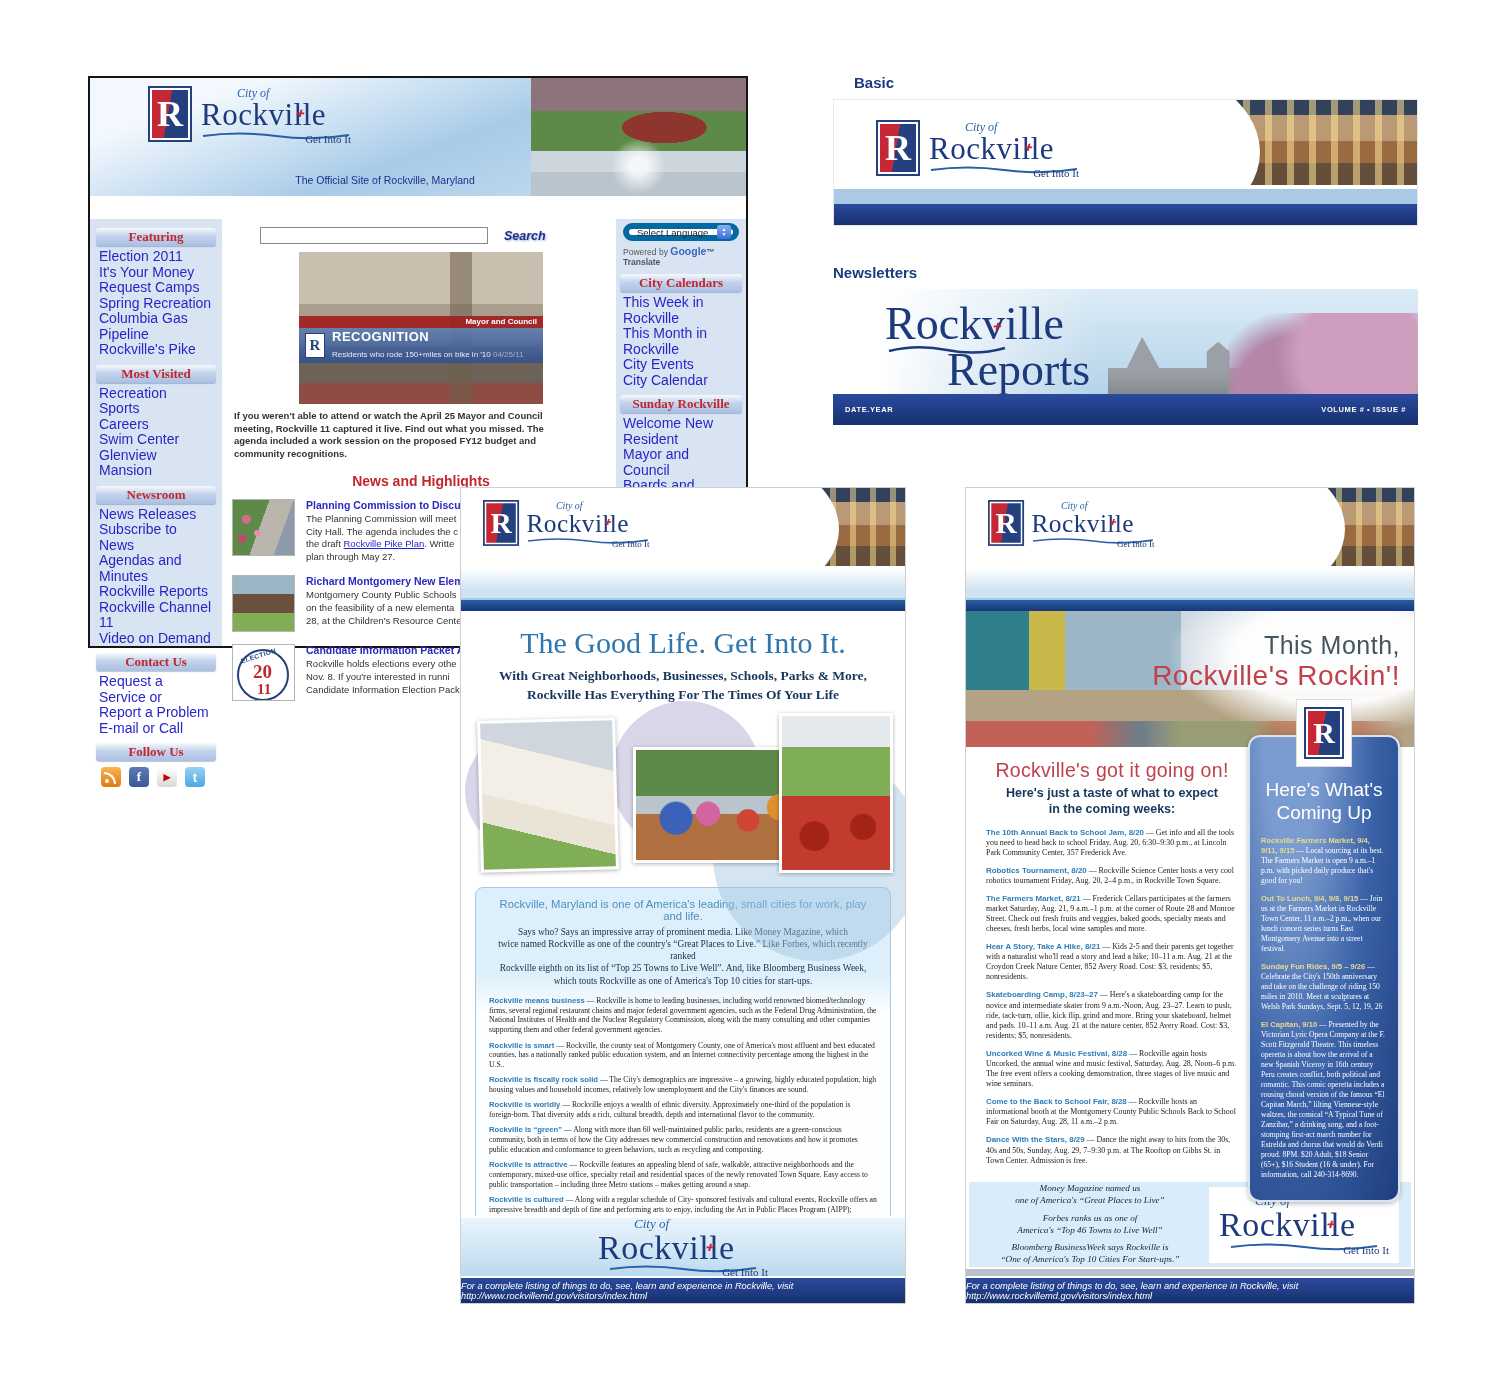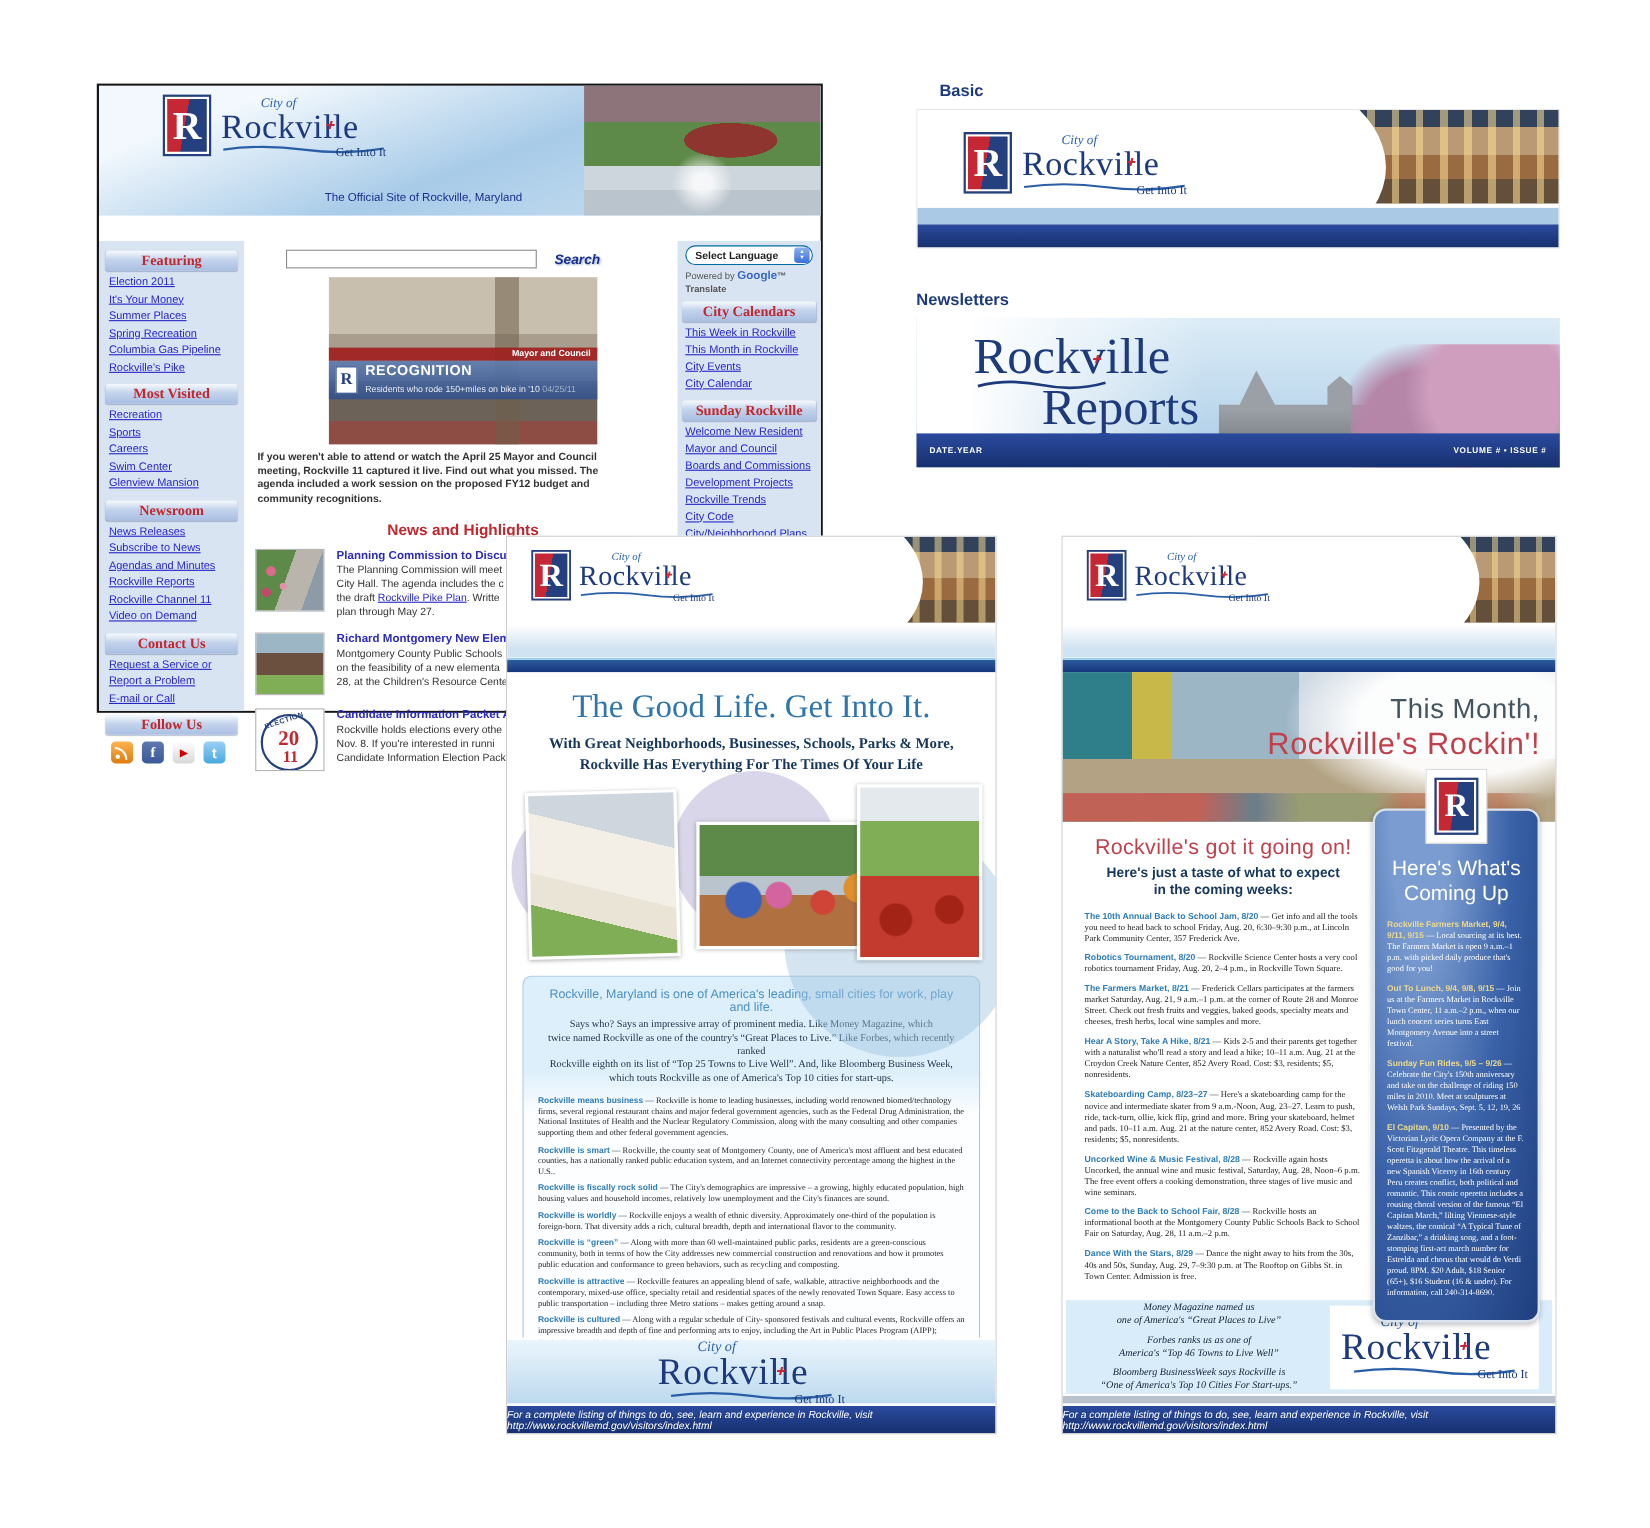--- a/index.html
+++ b/index.html
@@ -30,21 +30,21 @@
   .w-logo{position:absolute;left:58px;top:8px;}
   .official{position:absolute;top:96px;left:120px;width:350px;text-align:center;color:#1c2f8c;font-size:10.5px;}
   .w-nav{position:absolute;left:0;right:0;top:118px;height:23px;background:linear-gradient(180deg,#2a2ab2,#15157e);display:flex;align-items:center;}
   .w-nav a{flex:1;text-align:center;color:#fff;font-weight:bold;font-size:11px;text-decoration:none;position:relative;}
   .w-nav a + a::before{content:"|";color:#c03;position:absolute;left:-2px;font-weight:normal;}
   .w-body{position:absolute;left:0;right:0;top:141px;bottom:0;display:flex;background:#fff;}
   .w-left{width:132px;background:#d9e4f3;padding:2px 9px;flex:none;}
   .w-center{flex:1;padding:4px 6px 0 10px;position:relative;}
   .w-right{width:130px;background:#d9e4f3;padding:4px 7px;flex:none;}
   .sec-head{margin:7px -3px 3px;text-align:center;font-family:"Liberation Serif",serif;font-weight:bold;color:#c1272d;font-size:13px;background:linear-gradient(180deg,#f7fafd,#c3d3ec 45%,#aabfe2);border-radius:3px;padding:1px 0;box-shadow:0 1px 1px rgba(40,60,120,.3);}
-  .w-left a,.w-right a{display:block;color:#2626c8;text-decoration:underline;font-size:10px;line-height:15.5px;white-space:pre-line;}
+  .w-left a,.w-right a{display:block;color:#2626c8;font-size:14px;line-height:15.5px;white-space:pre-line;}
   .social{display:flex;gap:8px;margin:6px 0 0 2px;}
   .sic{width:20px;height:20px;border-radius:4px;position:relative;display:flex;align-items:center;justify-content:center;color:#fff;font-weight:bold;font-size:13px;cursor:pointer;}
   .sic.rss{background:linear-gradient(180deg,#fbb450,#e07b10);}
   .sic.rss::before{content:"";position:absolute;left:4px;bottom:4px;width:4px;height:4px;border-radius:50%;background:#fff;}
   .sic.rss::after{content:"";position:absolute;left:3px;bottom:3px;width:10px;height:10px;border:2px solid #fff;border-left:none;border-bottom:none;border-radius:0 100% 0 0;}
   .sic.fb{background:linear-gradient(180deg,#5c79b2,#3b5998);}
   .sic.fb::before{content:"f";font-family:"Liberation Serif",serif;}
   .sic.yt{background:linear-gradient(180deg,#fff,#d8d8d8);color:#c00;}
   .sic.yt::before{content:"▶";font-size:9px;}
   .sic.tw{background:linear-gradient(180deg,#9ad0f5,#4aa8e0);}
@@ -72,21 +72,21 @@
      radial-gradient(circle at 15% 70%,#c04a6a 0 6%,rgba(0,0,0,0) 7%),
      linear-gradient(110deg,#5e8a49 0 45%,#b9b5ac 45% 75%,#8d9aa8 75%);}
   .thumb.t2{background:linear-gradient(180deg,#9db6c6 0 32%,#6b4f3f 32% 68%,#7fae57 68%);}
   .b-word{position:absolute;left:7px;top:7px;font-size:6.5px;font-weight:bold;color:#24407f;transform:rotate(-18deg);letter-spacing:.5px;}
   .b-20{position:absolute;left:20px;top:16px;color:#c1272d;font-family:"Liberation Serif",serif;font-weight:bold;font-size:19px;}
   .b-11{position:absolute;left:24px;top:36px;color:#c1272d;font-family:"Liberation Serif",serif;font-weight:bold;font-size:15px;}
   .thumb.t3::before{content:"";position:absolute;left:4px;top:4px;width:48px;height:48px;border:2px solid #24407f;border-radius:50%;}
   .news-title{color:#2a2ac0;font-weight:bold;font-size:10.5px;display:block;margin-bottom:2px;text-decoration:none;}
   .news-body{font-size:9.5px;color:#333;line-height:1.33;white-space:pre-line;}
   .inline-link{color:#2626c8;text-decoration:underline;}
-  .lang-select{width:100%;height:18px;background:#fff;border:1px solid #0369a1;border-radius:9px;display:flex;align-items:center;justify-content:space-between;padding:0 2px 0 8px;font-size:9.5px;font-weight:bold;color:#222;}
+  .lang-select{width:100%;height:18px;background:#fff;border:6px solid #0369a1;border-radius:9px;display:flex;align-items:center;justify-content:space-between;padding:0 2px 0 8px;font-size:9.5px;font-weight:normal;color:#222;}
   .stepper{width:14px;height:14px;background:linear-gradient(180deg,#8db1ee,#3a6fd8);border-radius:3px;display:flex;flex-direction:column;align-items:center;justify-content:center;color:#fff;}
   .stepper::before{content:"▲";font-size:5px;line-height:5px;}
   .stepper::after{content:"▼";font-size:5px;line-height:5px;}
   .powered{font-size:8.5px;color:#555;margin:4px 0 0;}
   .goog{color:#3a67c2;font-size:10.5px;font-weight:bold;}
 
   
   .lbl{position:absolute;font-weight:bold;color:#1d3a7c;font-size:15px;}
   .lbl-basic{left:854px;top:74px;}
   .lbl-news{left:833px;top:264px;}
@@ -220,21 +220,21 @@
           <span class="l-get">Get Into It</span>
         </div>
       </div>
       <div class="official">The Official Site of Rockville, Maryland</div>
     </div>
     <div class="w-body">
       <aside class="w-left">
         <div class="sec-head">Featuring</div>
         <a>Election 2011</a>
         <a>It's Your Money</a>
-        <a>Summer Places</a>
+        <a>Request Camps</a>
         <a>Spring Recreation</a>
         <a>Columbia Gas Pipeline</a>
         <a>Rockville's Pike</a>
         <div class="sec-head">Most Visited</div>
         <a>Recreation</a>
         <a>Sports</a>
         <a>Careers</a>
         <a>Swim Center</a>
         <a>Glenview Mansion</a>
         <div class="sec-head">Newsroom</div>

